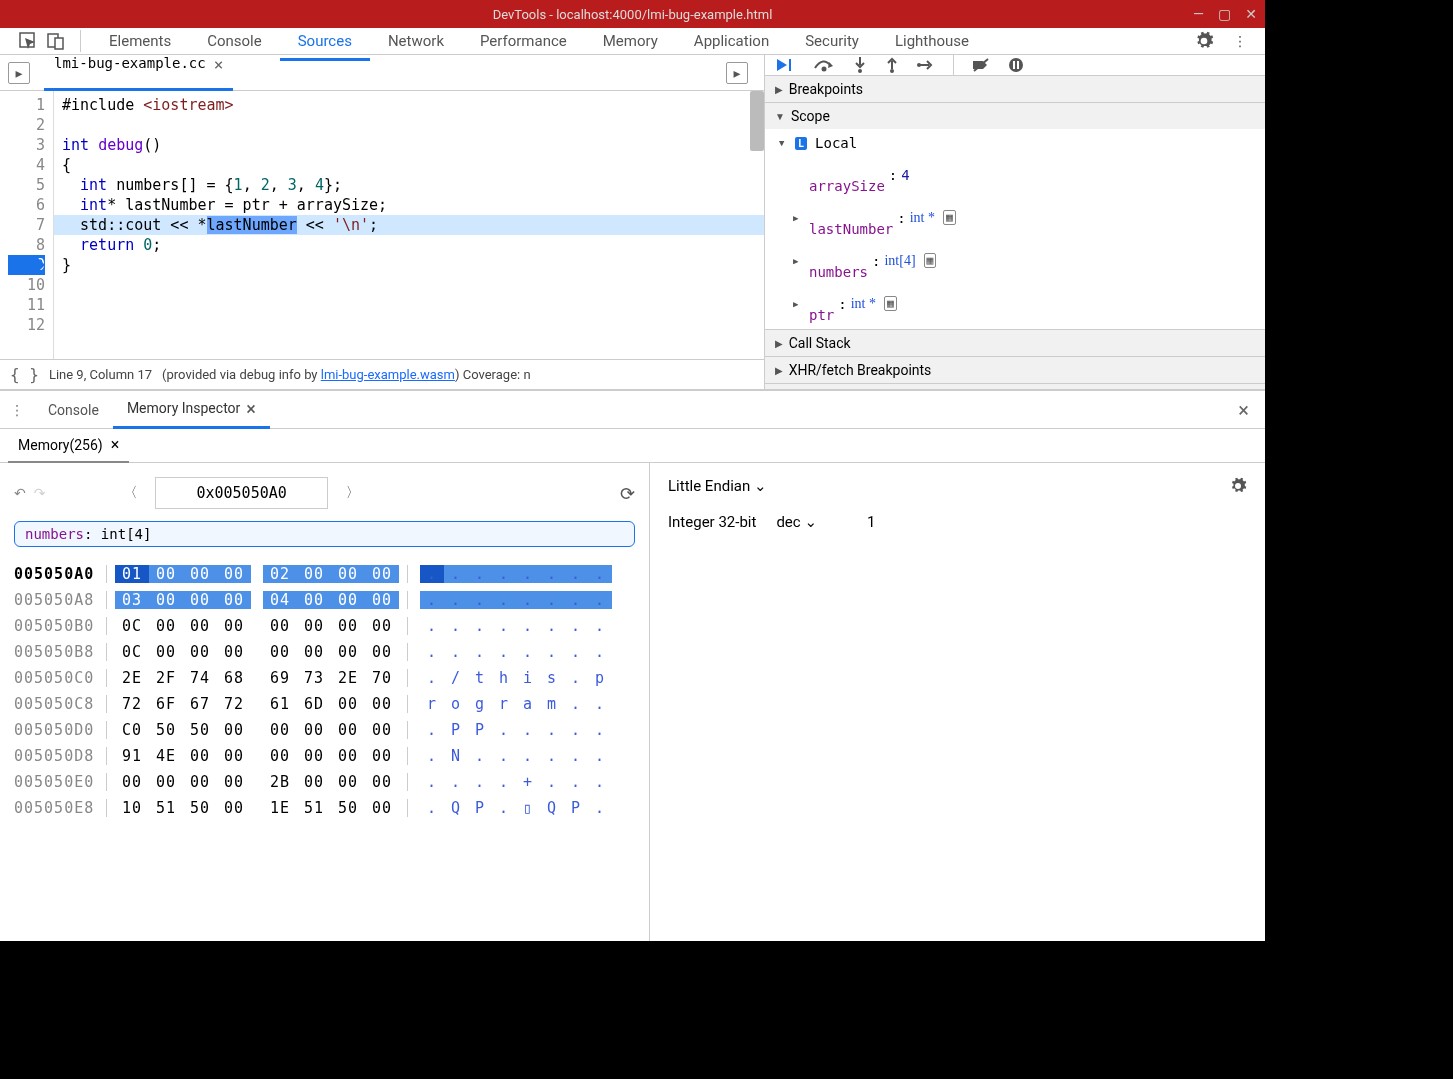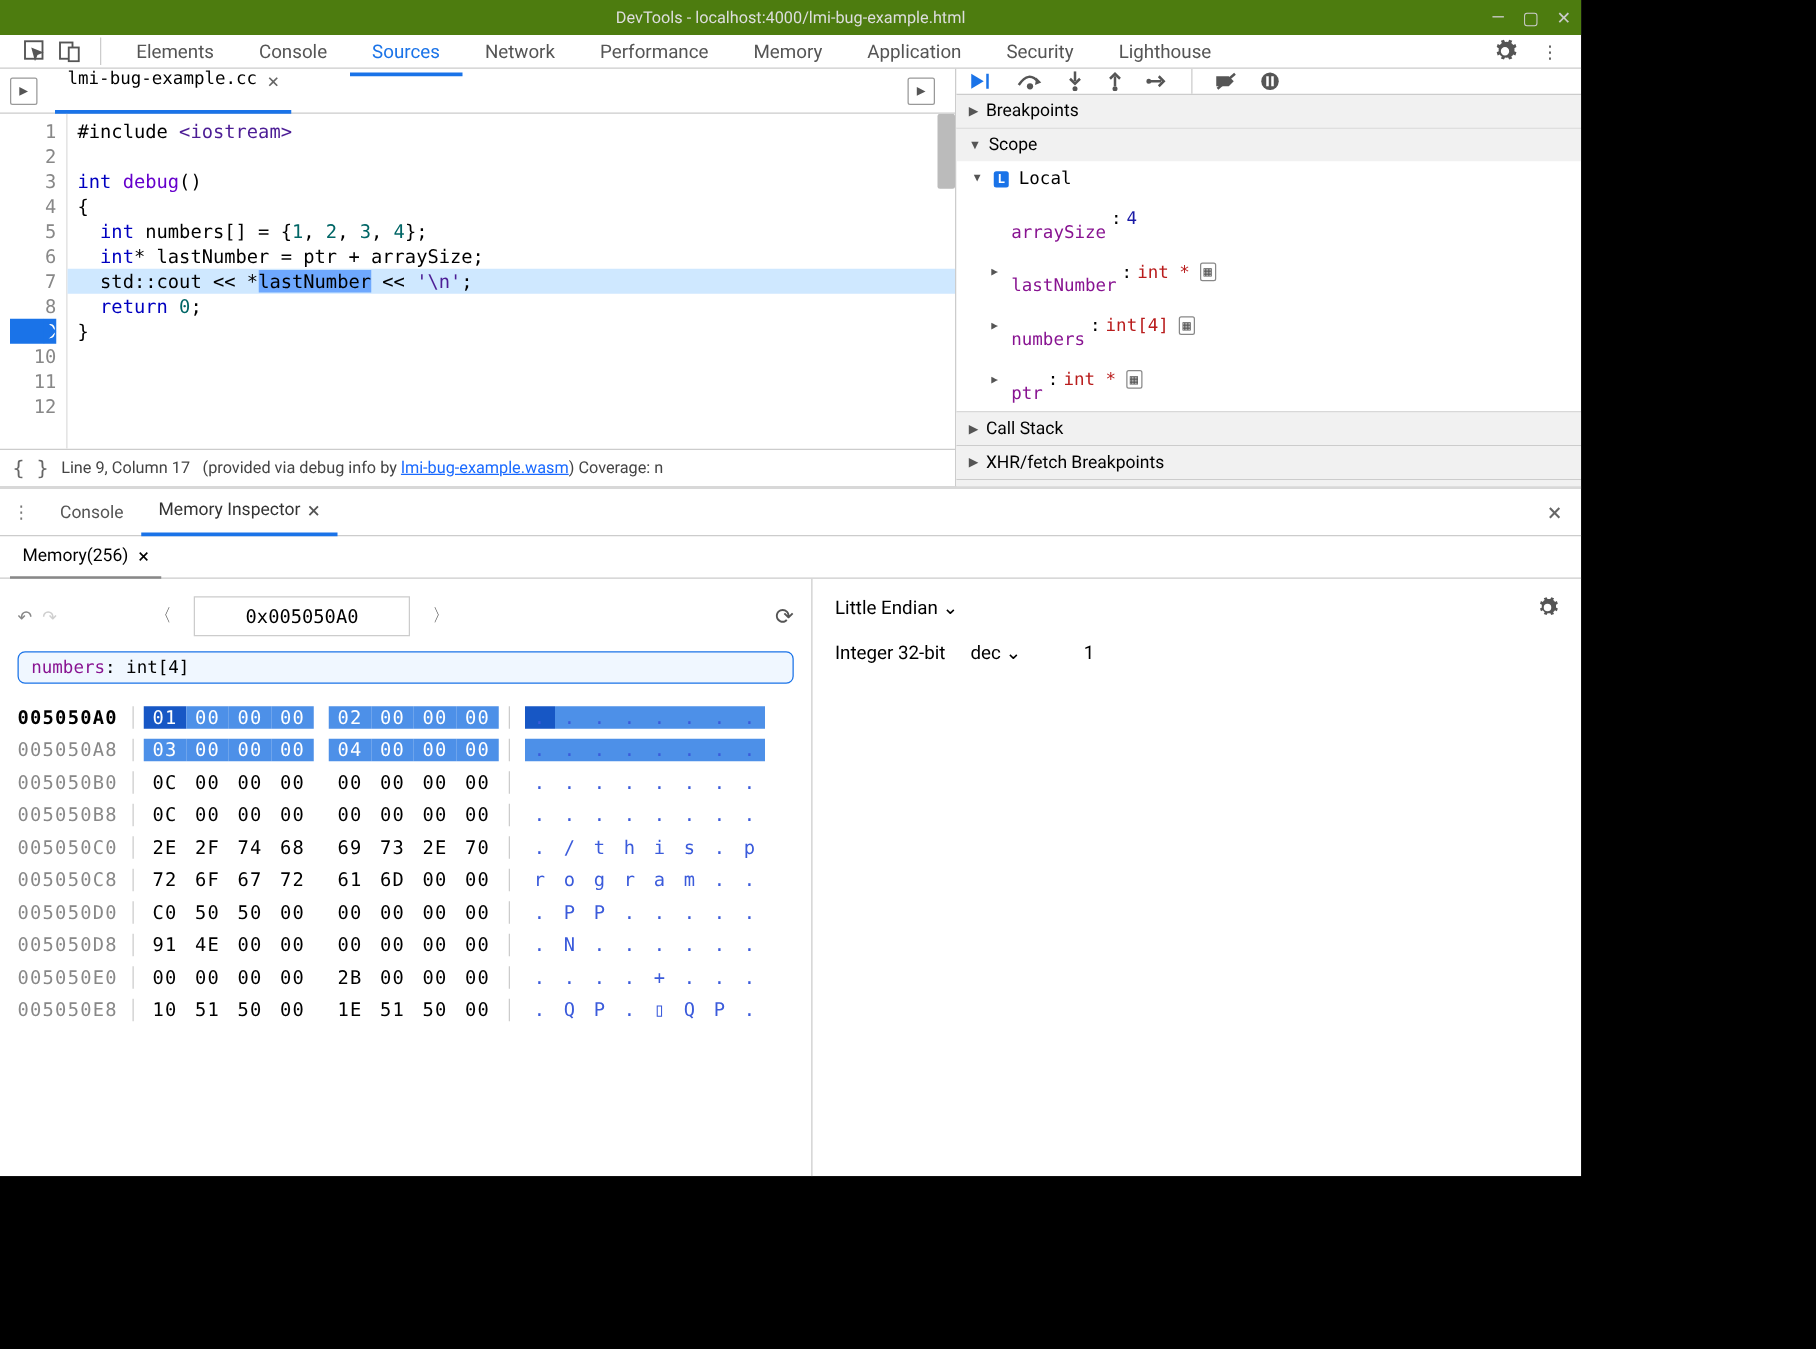--- a/index.html
+++ b/index.html
@@ -1,18 +1,18 @@
 <!DOCTYPE html>
 <html><head>
 <meta charset="utf-8">
 <style>
 * { box-sizing: border-box; margin: 0; padding: 0; }
 body { font-family: "Segoe UI", Roboto, Arial, sans-serif; font-size: 14px; background: #000; width: 1265px; height: 941px; overflow: hidden; }
 .window { background: #fff; width: 1265px; height: 941px; display: flex; flex-direction: column; }
-.titlebar { background: #4d7c0f; color: #ddd; height: 28px; display: flex; align-items: center; justify-content: center; position: relative; font-size: 13px; }
+.titlebar { background: #b91c1c; color: #ddd; height: 28px; display: flex; align-items: center; justify-content: center; position: relative; font-size: 13px; }
 .titlebar-controls { position: absolute; right: 8px; display: flex; gap: 14px; color: #ccc; }
 .titlebar-controls span { cursor: default; font-size: 14px; }
 
 .main-tabs { height: 27px; border-bottom: 1px solid #ccc; display: flex; align-items: center; padding: 0 14px; gap: 0; color: #555; }
 .main-tabs .icon-btn { width: 28px; height: 28px; display: flex; align-items: center; justify-content: center; color: #555; }
 .main-tabs .divider { width: 1px; height: 22px; background: #ccc; margin: 0 10px; }
 .tab { padding: 0 18px; height: 40px; line-height: 40px; font-size: 15px; color: #555; cursor: pointer; }
 .tab.active { color: #1a73e8; border-bottom: 3px solid #1a73e8; }
 .main-tabs .right-icons { margin-left: auto; display: flex; gap: 14px; align-items: center; }
 .gear-icon, .kebab-icon { width: 22px; height: 22px; display: flex; align-items: center; justify-content: center; color: #555; }
@@ -28,42 +28,42 @@
 .file-tabs .right { margin-left: auto; }
 .code-view { flex: 1; display: flex; font-family: "Consolas", monospace; font-size: 15px; overflow: hidden; position: relative; }
 .gutter { width: 54px; text-align: right; color: #888; padding: 4px 8px; border-right: 1px solid #ddd; }
 .gutter div { height: 20px; line-height: 20px; }
 .code-lines { flex: 1; padding: 4px 0; position: relative; }
 .code-lines .line { height: 20px; line-height: 20px; padding-left: 8px; white-space: pre; }
 .line.hl { background: #cfe8ff; position: relative; }
 .gutter div.hl-g { background: #1a73e8; color: #fff; position: relative; }
 .gutter div.hl-g::after { content: ""; position: absolute; right: -10px; top: 0; border: 10px solid transparent; border-left-color: #1a73e8; }
 .kw { color: #0000c0; }
-.str { color: #4c1d95; }
+.str { color: #7f1d1d; }
 .num { color: #006666; }
 .fn { color: #6600cc; }
 .sel-token { background: #6ea8fe; }
 .code-scroll { position: absolute; right: 0; top: 0; width: 14px; height: 60px; background: #bbb; border-radius: 2px; }
 .status-bar { height: 30px; border-top: 1px solid #ccc; display: flex; align-items: center; padding: 0 10px; font-size: 13px; color: #444; gap: 10px; }
 .status-bar .braces { font-family: monospace; font-size: 16px; color: #666; }
 .status-bar a { color: #1a6aff; text-decoration: underline; }
 
 .debug-pane { width: 500px; display: flex; flex-direction: column; overflow: hidden; }
 .dbg-toolbar { height: 36px; border-bottom: 1px solid #ccc; display: flex; align-items: center; padding: 0 10px; gap: 18px; color: #555; }
 .dbg-toolbar .blue { color: #1a73e8; }
 .dbg-toolbar .sep { width: 1px; height: 20px; background: #ccc; }
 .dbg-section { border-bottom: 1px solid #ccc; }
 .dbg-header { background: #f1f1f1; padding: 5px 10px; font-size: 14px; display: flex; align-items: center; gap: 6px; }
 .dbg-header .tri { font-size: 10px; color: #555; }
 .scope-body { padding: 4px 0; font-family: monospace; font-size: 14px; }
 .scope-row { padding: 2px 10px 2px 28px; display: flex; align-items: center; gap: 4px; }
 .scope-row .tri { font-size: 9px; color: #555; display:inline-block; width: 12px; }
 .local-badge { background: #1a73e8; color:#fff; font-size:10px; font-weight:bold; padding:1px 3px; border-radius:2px; margin-right:4px;}
 .var-name { color: #881391; margin-top: 23px; }
-.var-type { color: #b91c1c; }
+.var-type { color: #1d4ed8; font-family: Liberation Serif, serif; }
 .var-val { color: #1a1aa6; }
 .mem-icon { font-size: 11px; border:1px solid #888; padding:0 2px; border-radius:2px; margin-left:4px; color:#555;}
 
 .drawer { flex: 1; display: flex; flex-direction: column; border-top: 1px solid #ccc; }
 .drawer-tabs { height: 38px; border-bottom: 1px solid #ccc; display: flex; align-items: center; padding: 0 10px; gap: 0; }
 .drawer-tabs .kebab { margin-right: 10px; color:#777; }
 .drawer-tab { padding: 0 14px; height: 38px; display: flex; align-items: center; gap:6px; color: #555; }
 .drawer-tab.active { color: #333; border-bottom: 3px solid #1a73e8; }
 .drawer-tabs .drawer-close { margin-left: auto; font-size: 20px; color:#666; padding-right:6px;}
 .mem-tabs { height: 34px; border-bottom: 1px solid #ccc; display: flex; align-items: center; padding: 0 8px; }

